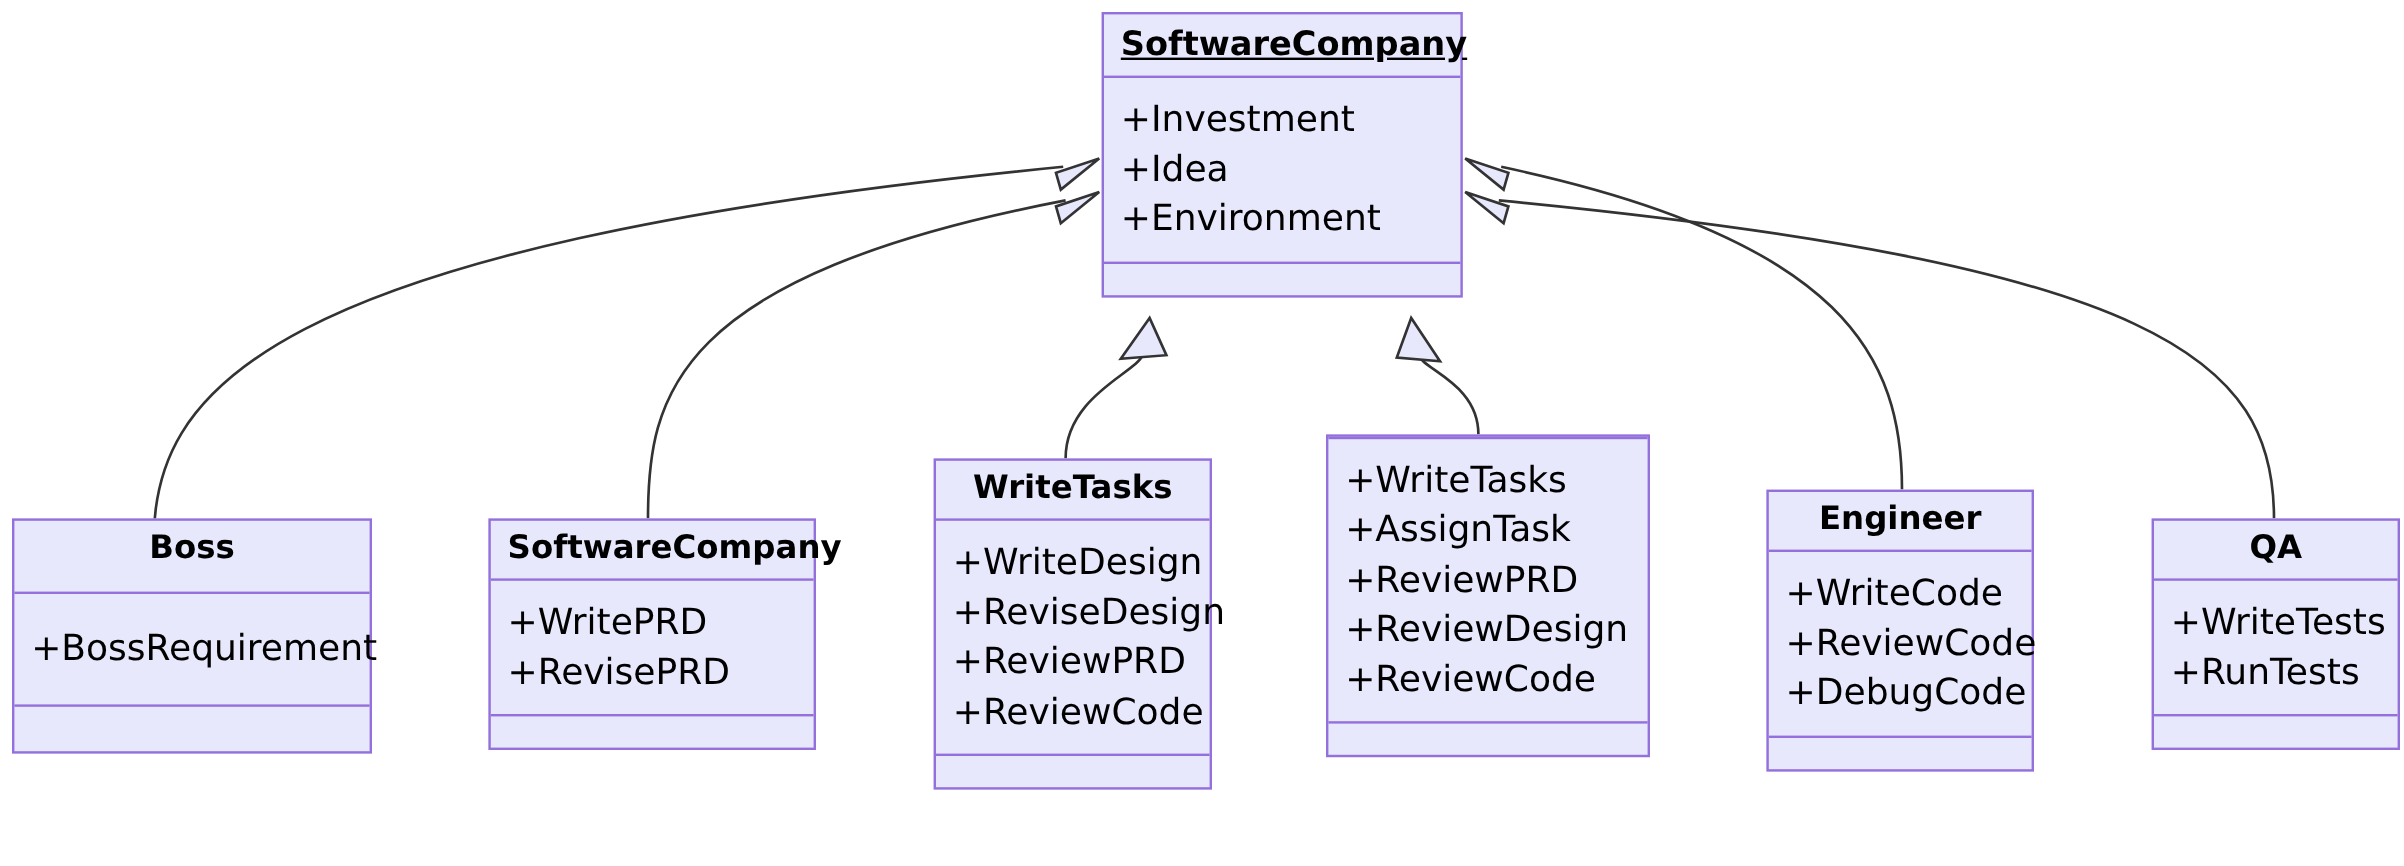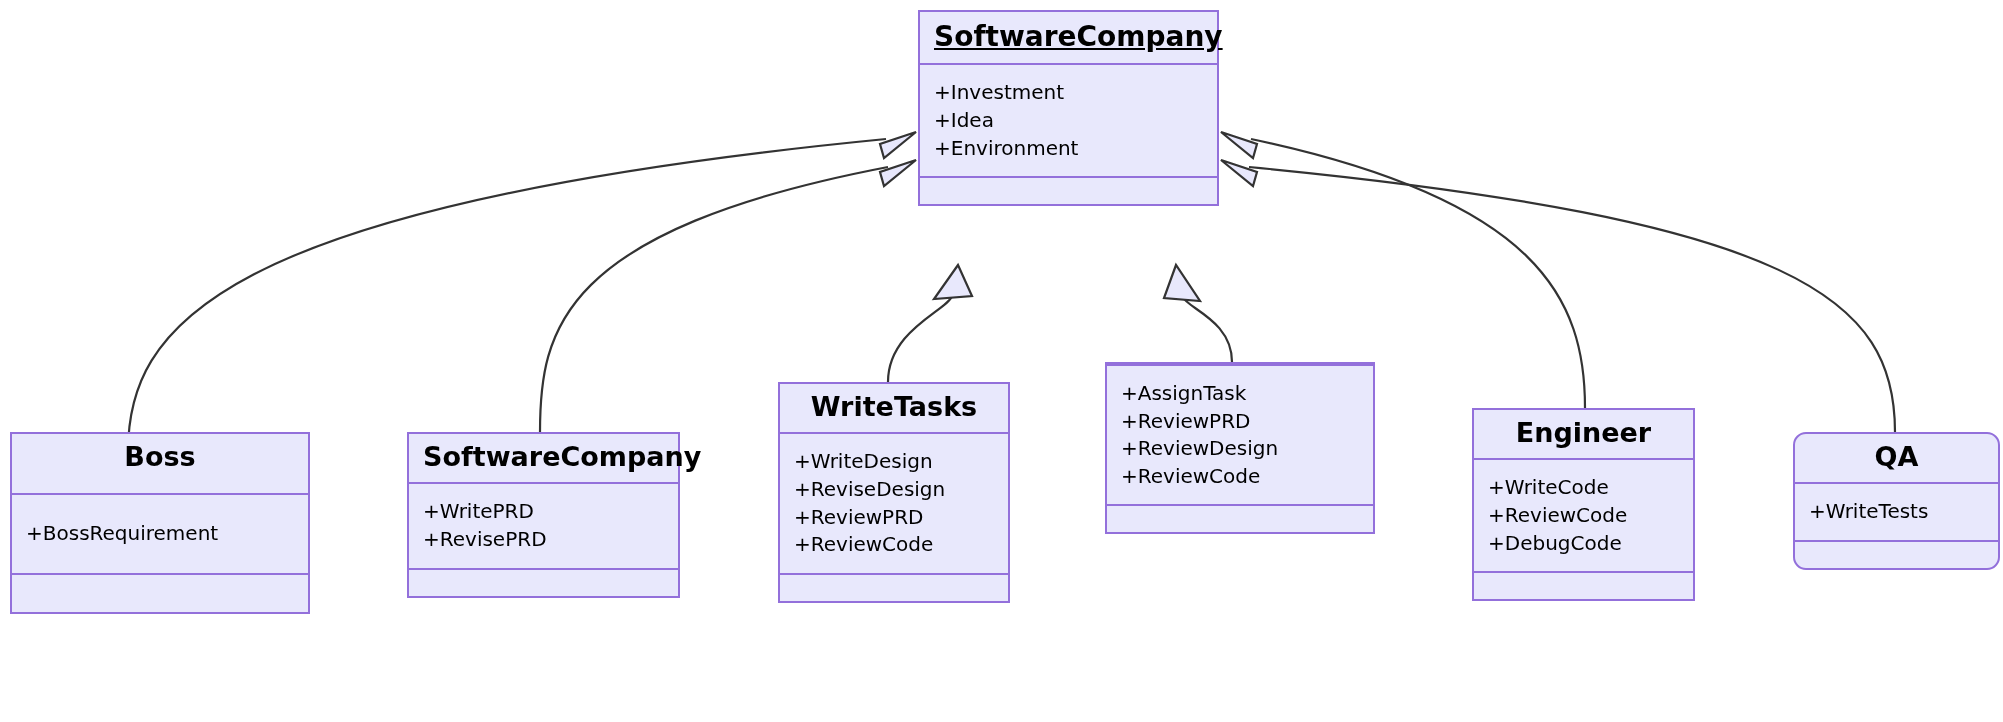--- a/index.html
+++ b/index.html
@@ -44,21 +44,21 @@
     line-height: 1.05;
     white-space: nowrap;
   }
   .uml-sep {
     height: 0;
     border-top: 2px solid #9370DB;
   }
   .uml-attrs {
     box-sizing: border-box;
     padding: 14px 14px 14px 14px;
-    font-size: 20px;
+    font-size: 30px;
     color: #000000;
     line-height: 1.38;
     flex: 1 1 auto;
   }
   .uml-attr {
     white-space: nowrap;
   }
   .uml-methods {
     box-sizing: border-box;
     min-height: 26px;
@@ -67,21 +67,21 @@
   
   .c-softwarecompany { left: 918px;  top: 10px;  width: 301px; }
   .c-softwarecompany .uml-title { font-size: 28px; padding-top: 10px; padding-bottom: 12px; text-decoration: underline; }
   .c-softwarecompany .uml-methods { min-height: 26px; }
 
   .c-boss           { left: 10px;   top: 432px; width: 300px; gap: 11px; }
   .c-productmanager { left: 407px;  top: 432px; width: 273px; }
   .c-architect      { left: 778px;  top: 382px; width: 232px; }
   .c-projectmanager { left: 1105px; top: 362px; width: 270px; }
   .c-engineer       { left: 1472px; top: 408px; width: 223px; }
-  .c-qa             { left: 1793px; top: 432px; width: 207px; border-radius: 13px; }
+  .c-qa             { left: 1793px; top: 432px; width: 207px; }
 </style>
 </head>
 <body>
 
 <div id="diagram-root">
 
   <svg id="edge-layer" viewBox="0 0 2003 722" width="2003" height="722" xmlns="http://www.w3.org/2000/svg">
 
     <g>
       <path d="M 128 452 C 128 330 210 205 886 139" fill="none" stroke="#333333" stroke-width="2.2"></path>
@@ -156,20 +156,21 @@
       <div class="uml-attr">+ReviewPRD</div>
       <div class="uml-attr">+ReviewCode</div>
     </div>
     <div class="uml-sep"></div>
     <div class="uml-methods"></div>
   </div>
 
   <div class="uml-class c-projectmanager">
     <div class="uml-sep"></div>
     <div class="uml-attrs">
+      <div class="uml-attr">+WriteTasks</div>
       <div class="uml-attr">+AssignTask</div>
       <div class="uml-attr">+ReviewPRD</div>
       <div class="uml-attr">+ReviewDesign</div>
       <div class="uml-attr">+ReviewCode</div>
     </div>
     <div class="uml-sep"></div>
     <div class="uml-methods"></div>
   </div>
 
   <div class="uml-class c-engineer">
@@ -182,18 +183,19 @@
     </div>
     <div class="uml-sep"></div>
     <div class="uml-methods"></div>
   </div>
 
   <div class="uml-class c-qa">
     <div class="uml-title">QA</div>
     <div class="uml-sep"></div>
     <div class="uml-attrs">
       <div class="uml-attr">+WriteTests</div>
+      <div class="uml-attr">+RunTests</div>
     </div>
     <div class="uml-sep"></div>
     <div class="uml-methods"></div>
   </div>
 
 </div>
 
 </body></html>

